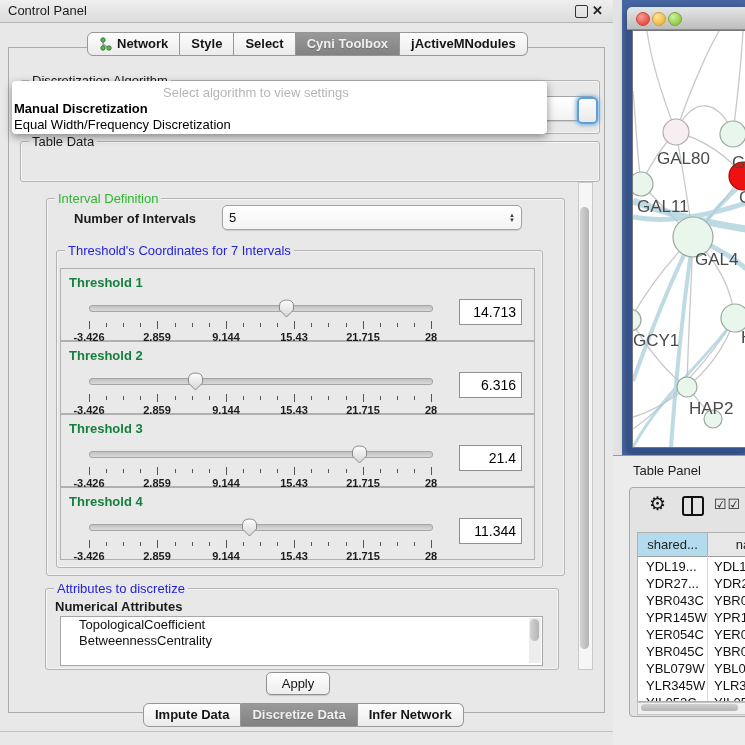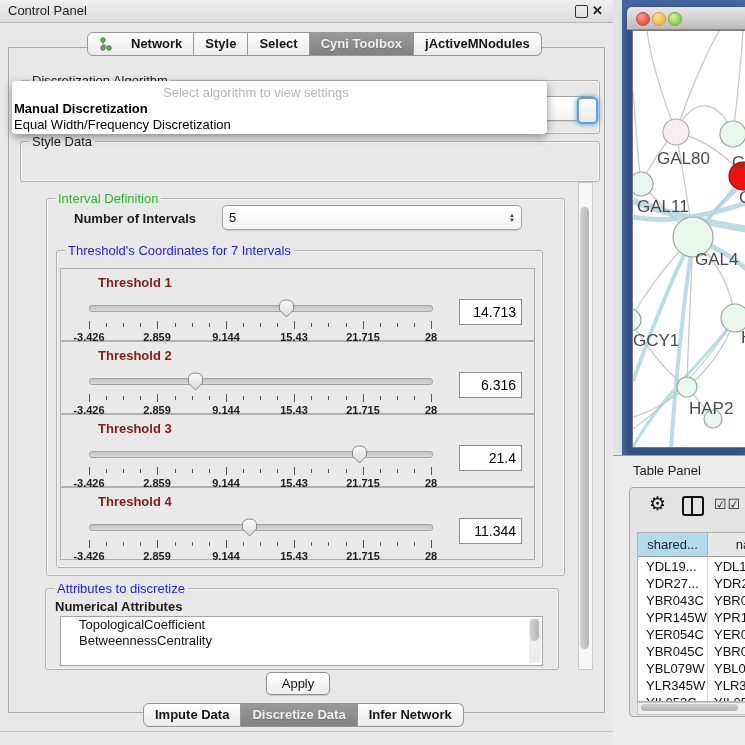--- a/index.html
+++ b/index.html
@@ -11,42 +11,42 @@
   #cpanel{left:0;top:0;width:613px;height:745px;background:#e8e8e8;border-right:1px solid #8f8f8f;}
   #cp-titlebar{left:0;top:0;width:613px;height:22px;background:linear-gradient(#efefef,#dcdcdc);border-bottom:1px solid #b6b6b6;}
   #cp-title{left:8px;top:3px;font-size:13px;color:#1c1c1c;}
   .win-icon{font-size:13px;color:#222;font-weight:bold;line-height:13px;}
   #float-icon{left:575px;top:5px;width:11px;height:11px;border:1.6px solid #333;border-radius:2px;}
   #close-icon{left:592px;top:4px;}
   
   .frame{border:1px solid #ababab;background:#e8e8e8;}
   
   .seg-tabs{display:flex;z-index:20;}
-  .seg{background:linear-gradient(#fdfdfd,#ebebeb);border:1px solid #979797;border-left:none;padding:3px 11px 4px 11px;font-size:13px;font-weight:bold;color:#151515;display:flex;align-items:center;gap:19px;white-space:nowrap;}
+  .seg{background:linear-gradient(#fdfdfd,#ebebeb);border:1px solid #979797;border-left:none;padding:3px 11px 4px 11px;font-size:13px;font-weight:bold;color:#151515;display:flex;align-items:center;gap:5px;white-space:nowrap;}
   .seg.first{border-left:1px solid #979797;border-radius:6px 0 0 6px;}
   .seg.last{border-radius:0 6px 6px 0;}
   .seg.selected{background:linear-gradient(#999999,#828282);color:#f0f0f0;text-shadow:0 1px 1px rgba(0,0,0,.2);}
   
   .grp{border:1px solid #b3b3b3;border-radius:3px;box-shadow:inset 0 0 0 1px rgba(255,255,255,.55);}
   .grp-title{position:absolute;top:-8px;left:8px;background:#e8e8e8;padding:0 3px;font-size:13px;white-space:nowrap;}
   .title-green{color:#2eb82e;}
   .title-blue{color:#2323dd;}
   .title-black{color:#1a1a1a;}
   
   .combo{background:linear-gradient(#ffffff,#f3f3f3);border:1px solid #a3a3a3;border-radius:5px;display:flex;align-items:center;font-size:13px;color:#111;padding:0 6px;box-shadow:0 1px 1px rgba(0,0,0,.12);}
   .stepper{margin-left:auto;display:flex;flex-direction:column;align-items:center;line-height:5px;color:#3a3a3a;font-size:6px;}
   
   #algo-popup{left:12px;top:81px;width:535px;height:53px;background:#ffffff;border-radius:4px;box-shadow:0 3px 9px rgba(0,0,0,.42);z-index:50;}
   #popup-placeholder{position:absolute;left:151px;top:4px;font-size:13px;color:#b6b6b6;}
   #popup-opt1{position:absolute;left:2px;top:20px;font-size:13px;font-weight:bold;color:#000;}
   #popup-opt2{position:absolute;left:2px;top:36px;font-size:13px;color:#000;}
   #focus-ring-btn{left:577px;top:97px;width:17px;height:23px;border:2px solid #5f9fd6;border-radius:5px;background:linear-gradient(#fdfdfd,#e9e9e9);box-shadow:0 0 4px 1px rgba(90,160,220,.85);z-index:10;}
   
   .th-box{left:60px;width:473px;height:71px;border:1px solid #b0b0b0;background:#e9e9e9;}
-  .th-label{position:absolute;left:8px;top:6px;font-size:13px;font-weight:bold;color:#7f1d1d;margin-left:29px;}
+  .th-label{position:absolute;left:8px;top:6px;font-size:13px;font-weight:bold;color:#15803d;}
   .slider{position:absolute;left:28px;top:30px;width:342px;height:44px;}
   .track{position:absolute;left:0;top:6px;width:342px;height:5px;border-radius:3px;background:linear-gradient(#c2c2c2,#dadada);border:1px solid #a5a5a5;}
   .thumb{position:absolute;top:0;z-index:5;}
   .tick-strip{position:absolute;left:0;top:22px;width:342px;height:9px;}
   .tick{position:absolute;top:2px;width:1px;height:4px;background:#555;}
   .tick.major{top:0;height:8px;}
   .lab-strip{position:absolute;left:0;top:32px;width:306px;height:12px;padding-left:14px;}
   .slab{position:absolute;transform:translateX(-50%);font-size:11px;font-weight:bold;color:#1c1c1c;white-space:nowrap;}
   .val-box{position:absolute;left:398px;top:30px;width:56px;height:24px;border:1px solid #8f8f8f;background:#fff;font-size:14px;font-family:"Liberation Sans",sans-serif;text-align:right;padding:0 5px 0 0;color:#000;}
   
@@ -135,21 +135,21 @@
       </div>
   </div>
 
   <div class="abs grp" style="left:20px;top:80px;width:578px;height:52px;">
     <div class="grp-title title-black">Discretization Algorithm</div>
   </div>
   <div class="abs combo" style="left:28px;top:96px;width:554px;height:23px;"></div>
   <div id="focus-ring-btn" class="abs"></div>
 
   <div class="abs grp" style="left:20px;top:141px;width:578px;height:39px;">
-    <div class="grp-title title-black">Style Data</div>
+    <div class="grp-title title-black">Table Data</div>
   </div>
 
   <div class="abs grp" style="left:46px;top:198px;width:517px;height:376px;">
     <div class="grp-title title-green">Interval Definition</div>
   </div>
   <div class="abs t13 bold" style="left:74px;top:211px;">Number of Intervals</div>
   <div class="abs combo" style="left:222px;top:205px;width:286px;height:23px;">
     <span>5</span>
     <span class="stepper">
         <span>▲</span>

